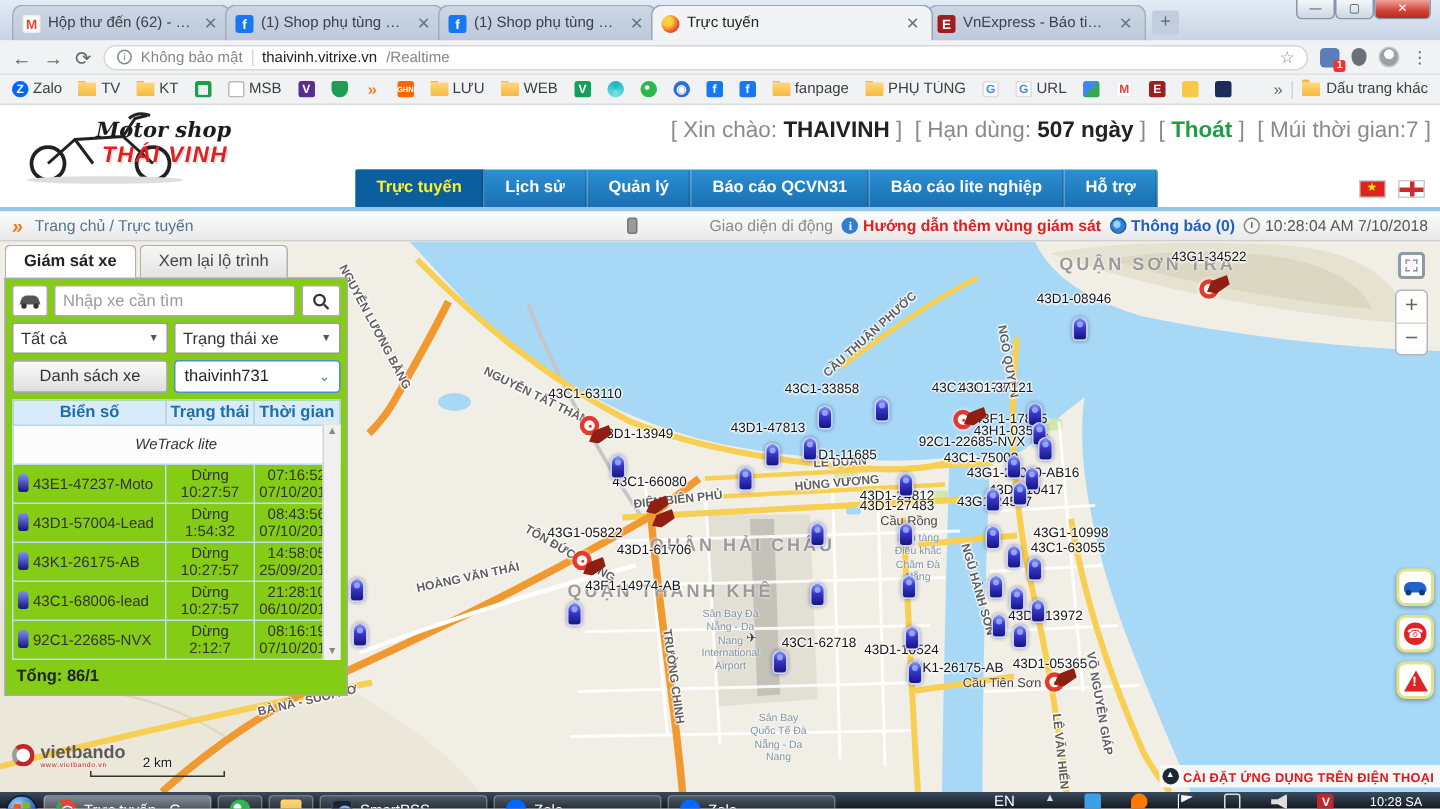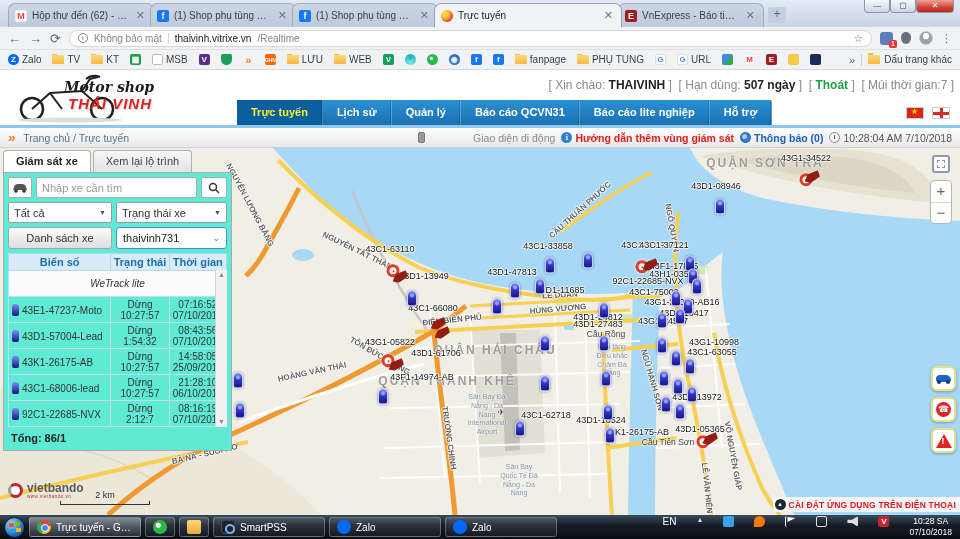--- a/index.html
+++ b/index.html
@@ -60,26 +60,26 @@
   .bm-ic.maps{background:linear-gradient(135deg,#4285f4 50%,#34a853 50%);}
   .bm-ic.gmail{background:#fff;border:1px solid #eee;color:#ea4335;}
   .bm-ic.vne{background:#9f1c20;}
   .bm-ic.ylw{background:#f7c948;}
   .bm-ic.navy{background:#1b2a56;}
   .bm-overflow{color:#5f6368;padding:0 6px;font-size:11px;}
   .bm-sep{width:1px;height:12px;background:#cfd1d4;margin-right:6px;}
   .bm-other{display:flex;align-items:center;gap:4px;white-space:nowrap;}
 
   
-  .appheader{height:55px;background:#fff;position:relative;}
+  .appheader{height:68px;background:#fff;position:relative;}
   .logo{position:absolute;left:10px;top:1px;width:215px;height:52px;}
   .logo svg{position:absolute;left:0;top:0;}
   .logo .l1{position:absolute;left:54px;top:8px;font-family:"DejaVu Serif",serif;font-style:italic;font-weight:bold;font-size:14px;color:#1c1c1c;}
   .logo .l2{position:absolute;left:58px;top:24px;font-style:italic;font-weight:bold;font-size:15px;color:#e31e1e;letter-spacing:1px;text-shadow:1px 1px 0 #00000022;}
-  .greeting{position:absolute;right:6px;top:8px;font-size:12px;color:#8a8a8a;}
+  .greeting{position:absolute;right:6px;top:8px;font-size:15px;color:#8a8a8a;}
   .greeting b{color:#222;}
   .greeting .logout{color:#1f9e46;font-weight:bold;}
   .mainnav{position:absolute;left:237px;bottom:0;height:25px;display:flex;background:linear-gradient(180deg,#2b90d2,#1a70b2);border-radius:2px 2px 0 0;}
   .nav-item{padding:0 14px;font-size:11px;font-weight:bold;color:#fff;line-height:25px;border-right:1px solid rgba(255,255,255,.25);box-shadow:inset -1px 0 0 rgba(0,0,0,.15);}
   .nav-item.active{background:#0b5f9f;color:#fbf32a;}
   .flags{position:absolute;right:10px;bottom:6px;display:flex;gap:8px;}
   .flag{width:18px;height:12px;border:1px solid #ccc;position:relative;}
   .flag.vn{background:#da251d;}
   .flag.vn::after{content:'★';position:absolute;left:4px;top:-1px;font-size:8px;color:#ffe600;}
   .flag.en{background:#fff;}
@@ -141,21 +141,21 @@
   .scale-bar{height:4px;border:1px solid #333;border-top:none;margin-top:1px;}
   .installbar{position:absolute;right:0;top:349px;height:15px;z-index:7;background:rgba(248,248,248,.95);display:flex;align-items:center;padding:0 4px 0 2px;border-radius:2px 0 0 2px;}
   .inst-ic{width:11px;height:11px;border-radius:50%;background:#1c2733;color:#fff;font-size:6px;line-height:11px;text-align:center;margin-right:3px;}
   .inst-text{font-size:8.5px;font-weight:bold;color:#e01818;letter-spacing:.2px;}
 
   
   .sidebar{position:absolute;left:3px;top:2px;width:229px;z-index:20;font-size:11px;}
   .sb-tabs{display:flex;align-items:flex-end;height:22px;}
   .sb-tab{height:22px;line-height:21px;padding:0 12px;border:1px solid #b0b0b0;border-bottom:none;border-radius:4px 4px 0 0;background:linear-gradient(180deg,#f7f7f7,#e3e3e3);color:#444;margin-right:2px;}
   .sb-tab.active{background:#fff;font-weight:bold;color:#222;position:relative;z-index:2;}
-  .sb-panel{background:#5eead4;border:1px solid #a9a9a9;padding:4px;}
+  .sb-panel{background:#84cc16;border:1px solid #a9a9a9;padding:4px;}
   .sb-row{display:flex;gap:4px;margin-bottom:4px;}
   .icon-btn{width:24px;height:21px;border:1px solid #ababab;border-radius:2px;background:#fff;display:flex;align-items:center;justify-content:center;}
   .sb-input{flex:1;height:21px;border:1px solid #ababab;border-radius:2px;padding:0 5px;font-size:11px;color:#333;font-family:"Liberation Sans",sans-serif;}
   .sb-input::placeholder{color:#9a9a9a;}
   .sb-select{height:21px;border:1px solid #9a9a9a;border-radius:2px;background:#fff;display:flex;align-items:center;justify-content:space-between;padding:0 5px;color:#333;}
   .sb-select .arr{font-size:7px;color:#555;}
   .w1{width:104px;} .w2{flex:1;}
   .sb-btn{width:104px;height:22px;border:1px solid #a5a5a5;border-radius:3px;background:linear-gradient(180deg,#fbfbfb,#dedede);text-align:center;line-height:20px;color:#333;}
   .sb-combo{flex:1;height:22px;border:1px solid #4a90d9;border-radius:3px;background:#fff;display:flex;align-items:center;justify-content:space-between;padding:0 6px;color:#222;}
   .sb-combo .arr{color:#3a7ec2;font-size:9px;}

